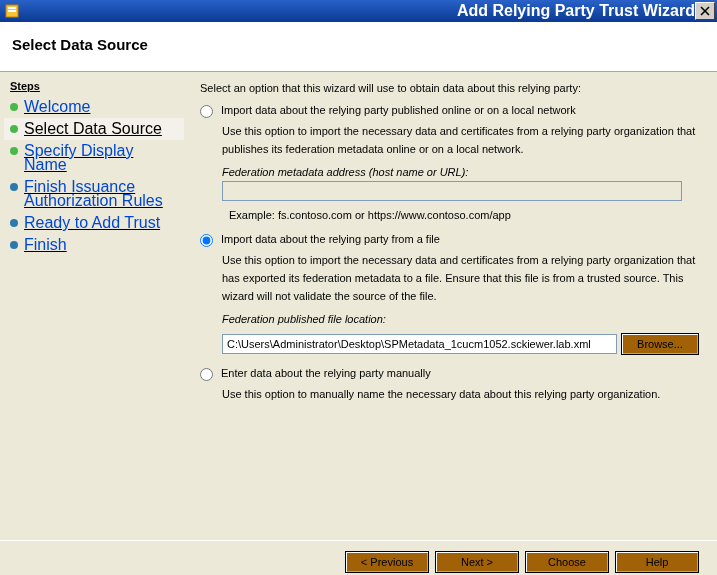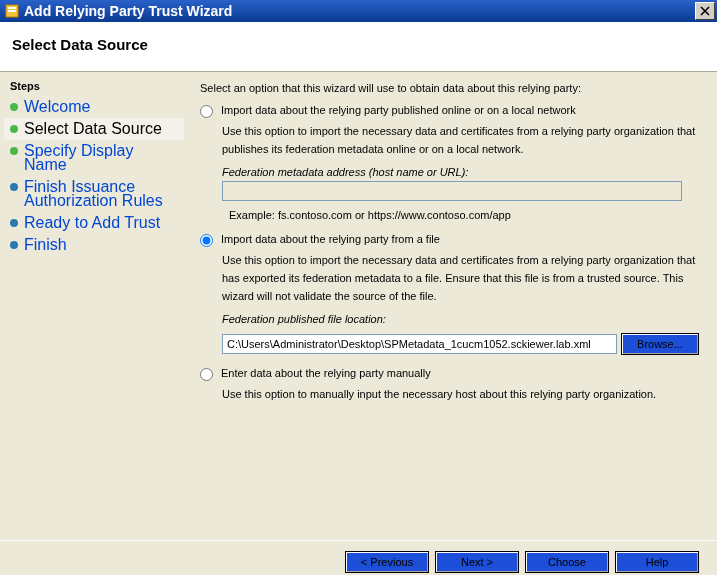--- a/index.html
+++ b/index.html
@@ -18,21 +18,21 @@
     display: flex;
     align-items: center;
     padding: 0 2px 0 4px;
     font-weight: bold;
   }
   .titlebar .title-icon {
     width: 16px; height: 16px;
     margin-right: 4px;
     display: flex; align-items: center; justify-content: center;
   }
-  .titlebar .title-text { flex: 1; font-size: 14px; }
+  .titlebar .title-text { flex: 1; font-size: 16px; text-align: right; }
   .titlebar .close-btn {
     width: 20px; height: 18px;
     background: #d4d0c8;
     border: 1px solid #fff;
     border-right-color: #404040;
     border-bottom-color: #404040;
     display: flex; align-items: center; justify-content: center;
     font-size: 12px; font-weight: bold; color:#000;
     cursor: pointer;
   }
@@ -48,20 +48,21 @@
   }
   .body-area {
     display: flex;
     background: #ece9d8;
     height: 468px;
   }
   .sidebar {
     width: 188px;
     padding: 8px 4px;
     border-right: 0;
+    text-decoration: underline;
   }
   .sidebar .steps-heading {
     font-weight: bold;
     font-size: 11px;
     padding: 0 6px 4px 6px;
     border-bottom: 0;
   }
   .sidebar-item {
     display: flex;
     align-items: flex-start;
@@ -126,21 +127,21 @@
     gap: 4px;
     margin: 0 0 12px 22px;
   }
   .file-row .text-input { width: 400px; }
   .btn {
     min-width: 78px;
     height: 22px;
     padding: 0 10px;
     font-family: inherit;
     font-size: 11px;
-    background: #1d4ed8;
+    background: #a16207;
     border: 1px solid #000;
     box-shadow: inset 1px 1px 0 #fff, inset -1px -1px 0 #aca899;
     cursor: pointer;
   }
   .footer {
     display: flex;
     justify-content: flex-end;
     gap: 6px;
     padding: 10px 18px 12px 12px;
     background: #ece9d8;
@@ -227,21 +228,21 @@
     </div>
     <div class="file-row">
       <input class="text-input" type="text" value="C:\Users\Administrator\Desktop\SPMetadata_1cucm1052.sckiewer.lab.xml" style="">
       <button class="btn">Browse...</button>
     </div>
 
     <div class="option">
       <input type="radio" name="src" style="">
       <span>Enter data about the relying party manually</span>
     </div>
-    <div class="option-desc">Use this option to manually input the necessary host about this relying party organization.</div>
+    <div class="option-desc">Use this option to manually name the necessary data about this relying party organization.</div>
   </div>
 
 </div>
 
 <div class="footer">
   <button class="btn">&lt; Previous</button>
   <button class="btn">Next &gt;</button>
   <button class="btn">Choose</button>
   <button class="btn">Help</button>
 </div>

